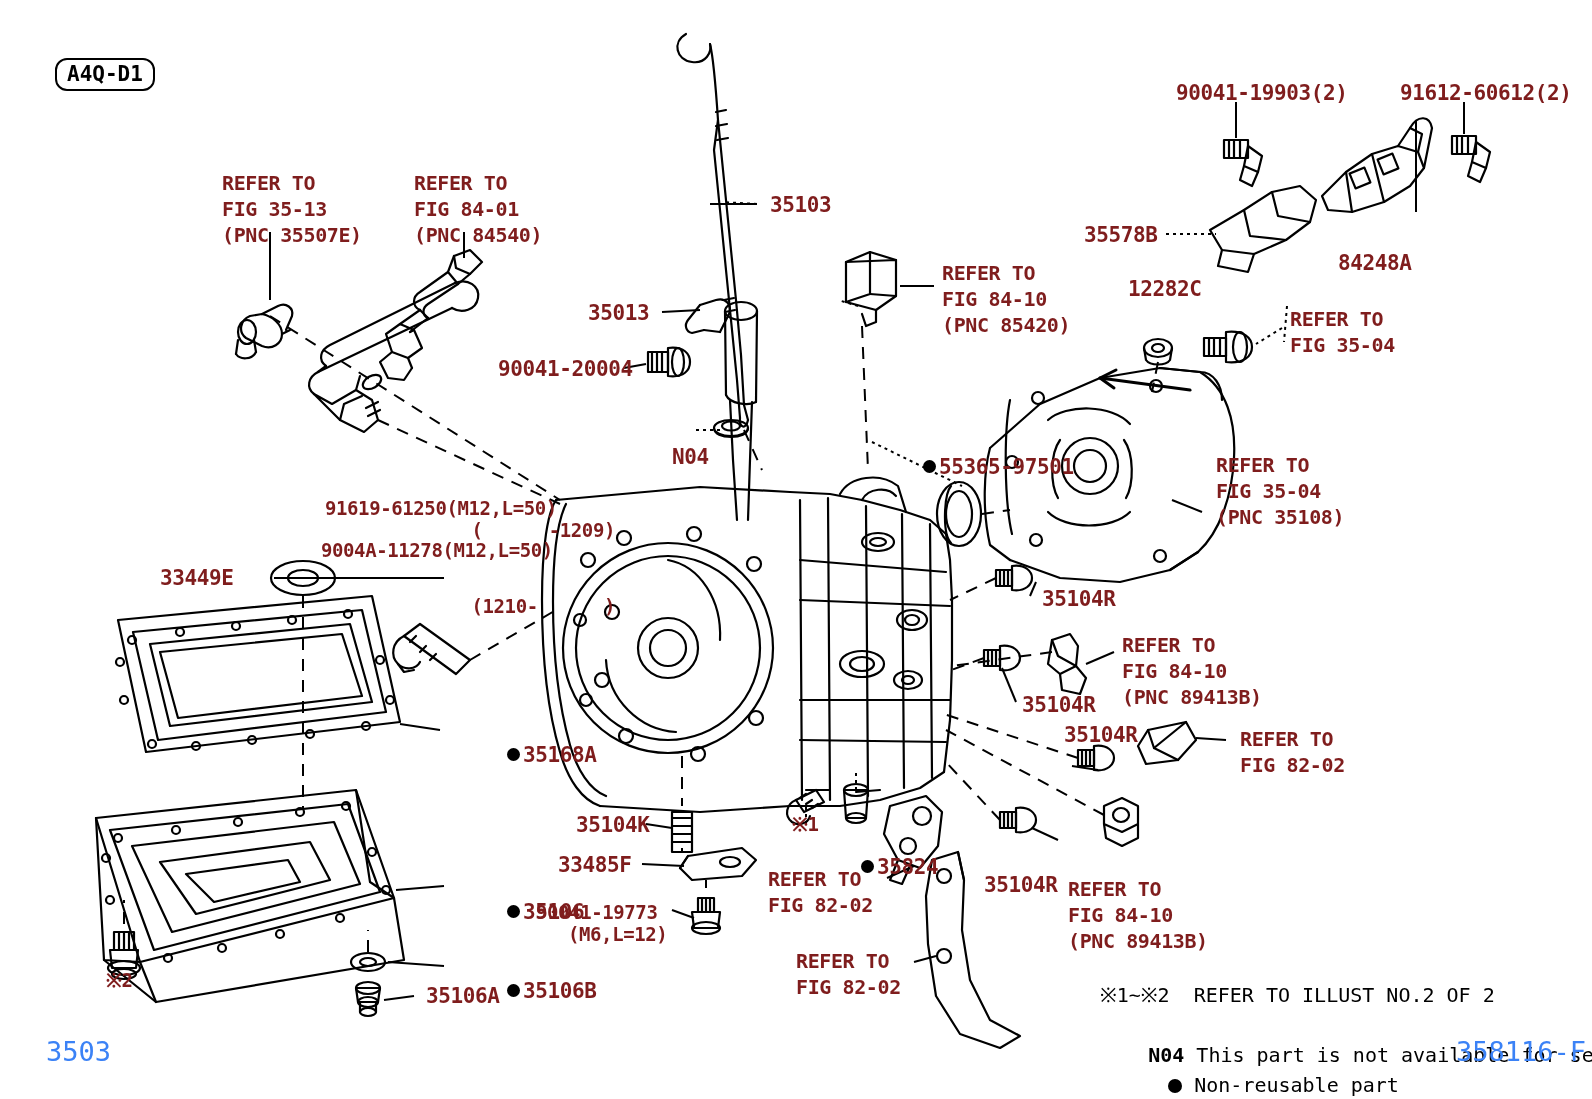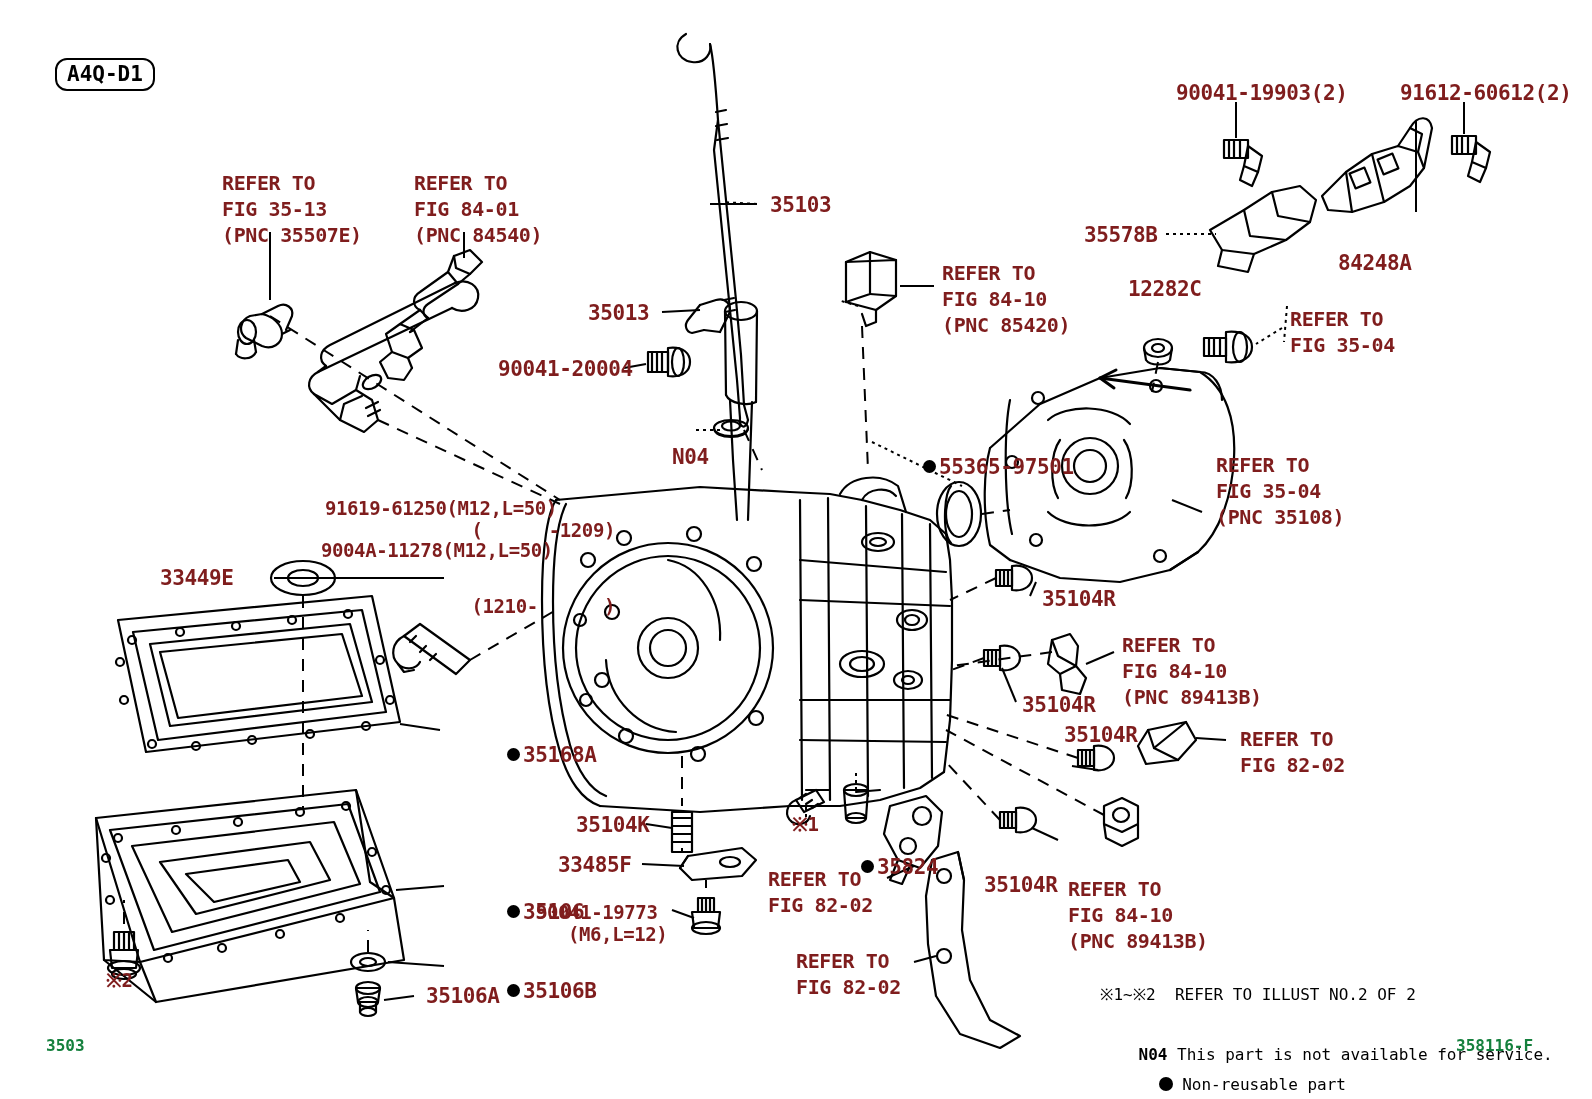--- a/index.html
+++ b/index.html
@@ -65,28 +65,28 @@
   svg.art {
     position: absolute;
     left: 0; top: 0;
     width: 1592px;
     height: 1099px;
     pointer-events: none;
   }
   .foot {
     position: absolute;
     font-family: "DejaVu Sans Mono", monospace;
-    font-size: 16px;
-    font-weight: bold;
-    color: #15803d;
+    font-size: 27px;
+    font-weight: normal;
+    color: #3b82f6;
   }
   .legend-line {
     position: absolute;
     font-family: "DejaVu Sans Mono", monospace;
-    font-size: 16px;
+    font-size: 20px;
     line-height: 30px;
     white-space: pre;
     color: #000;
   }
   .bold-n { font-weight: bold; }
 </style>
 </head>
 <body>
 
 <div id="page">

